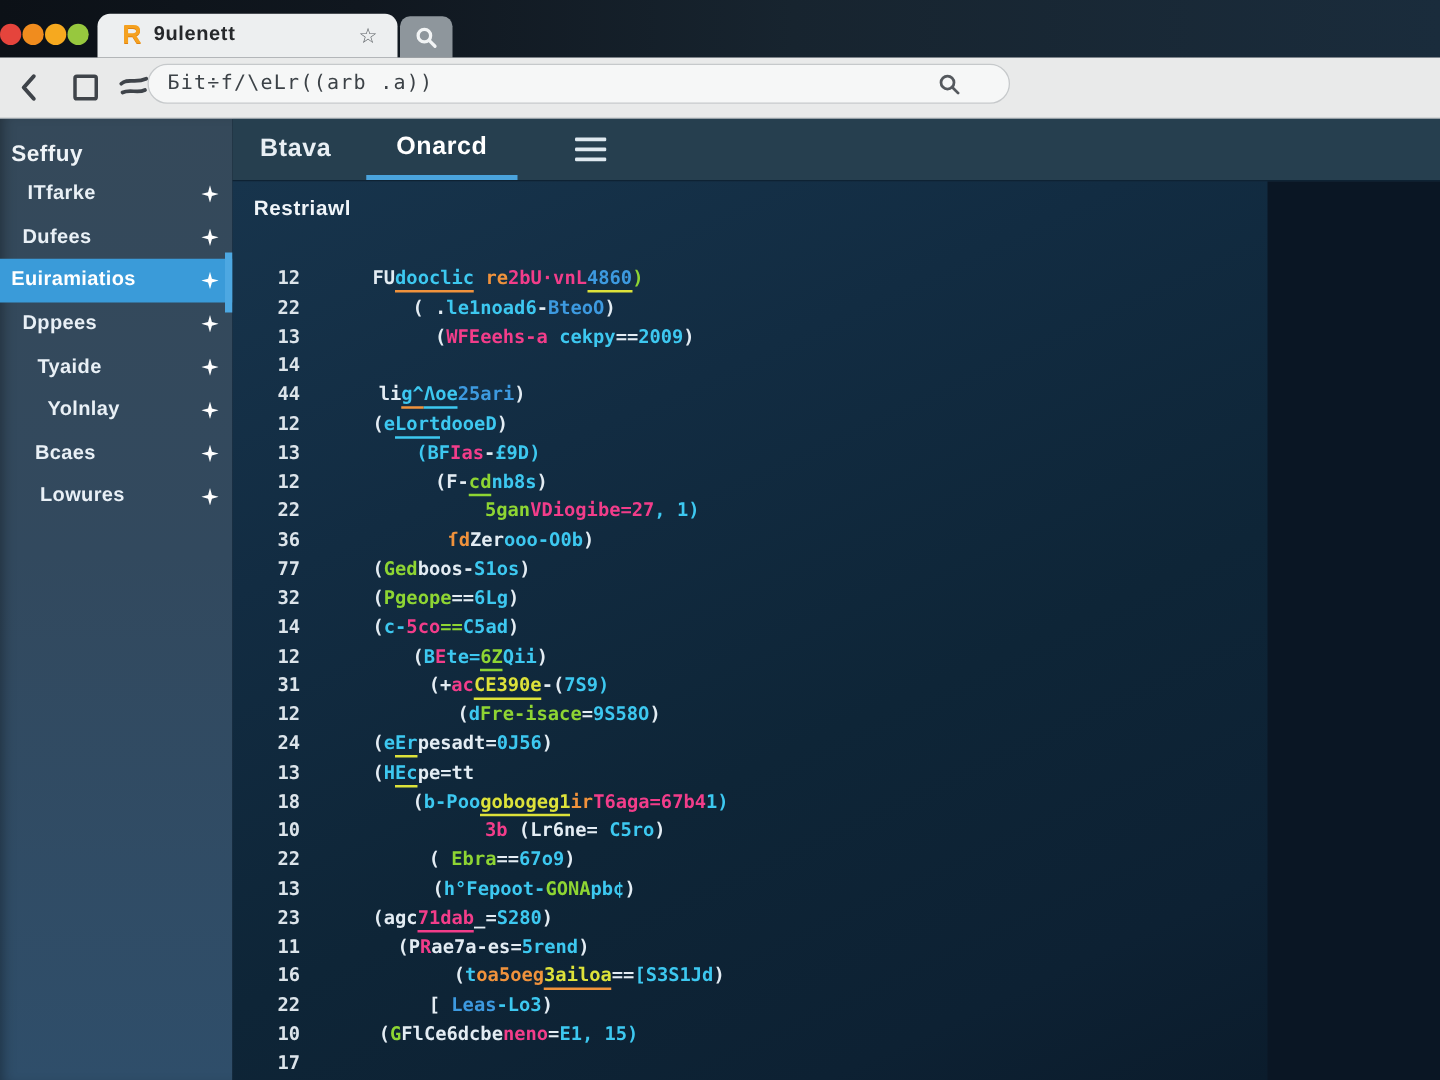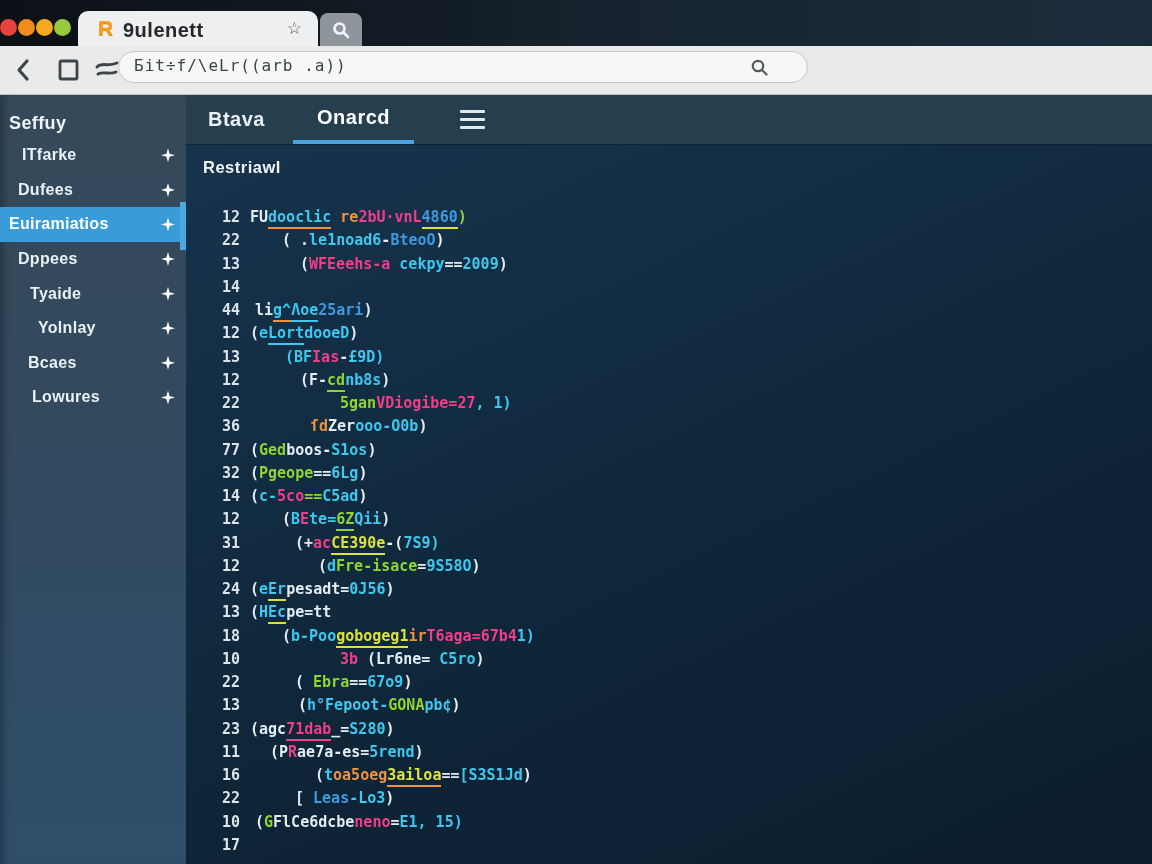--- a/index.html
+++ b/index.html
@@ -8,21 +8,21 @@
     font-family:"Liberation Sans",sans-serif;}
 
   
   .titlebar{position:absolute;left:0;top:0;width:1152px;height:46px;
     background:linear-gradient(90deg,#0c1117 0%,#10171f 25%,#17242f 55%,#1a2c3c 100%);}
   .dot{position:absolute;top:19px;width:17px;height:17px;border-radius:50%;}
   .browser-tab{position:absolute;left:78px;top:11px;width:240px;height:35px;
     background:#edeff0;border-radius:10px 10px 0 0;}
   .favicon{position:absolute;left:20px;top:5px;font-size:21px;font-weight:bold;color:#f5a11f;
     text-shadow:0 1px 0 #e0820f;}
-  .tab-title{position:absolute;left:45px;top:8px;font-size:20px;font-weight:bold;color:#26282b;letter-spacing:.5px;}
+  .tab-title{position:absolute;left:45px;top:8px;font-size:16px;font-weight:bold;color:#26282b;letter-spacing:.5px;}
   .star{position:absolute;right:16px;top:7px;font-size:17px;color:#5a5f63;}
   .search-tab{position:absolute;left:320px;top:13px;width:42px;height:33px;
     background:#8e969c;border-radius:8px 8px 0 0;display:flex;align-items:center;justify-content:center;}
 
   
   .toolbar{position:absolute;left:0;top:46px;width:1152px;height:49px;
     background:#e9eaea;border-bottom:1px solid #bfc3c6;}
   .tool-ic{position:absolute;top:12px;}
   .url-bar{position:absolute;left:118px;top:5px;width:690px;height:32px;background:#f6f7f7;
     border:1.5px solid #c6c9cb;border-radius:17px;}
@@ -45,27 +45,27 @@
 
   
   .tabbar{position:absolute;left:186px;top:95px;width:966px;height:50px;
     background:#263f4f;border-bottom:1px solid #0e2233;display:flex;align-items:stretch;padding-left:20px;}
   .ctab{display:flex;align-items:center;padding:0 2px;margin-right:26px;font-size:20px;
     font-weight:bold;color:#e9eff4;letter-spacing:.5px;}
   .ctab.active{padding:0 24px;color:#ffffff;border-bottom:4px solid #4aa3dc;}
   .ham{display:flex;flex-direction:column;justify-content:center;gap:4.5px;margin-left:20px;}
   .ham i{display:block;width:25px;height:3.5px;background:#dfe9f0;border-radius:1px;}
 
-  .editor{position:absolute;left:186px;top:145px;width:966px;height:719px;
+  .editor{position:absolute;left:186px;top:145px;width:828px;height:719px;
     background:linear-gradient(155deg,#17344c 0%,#122c42 30%,#0e2537 60%,#0d2133 85%,#0b1c2c 100%);}
   .editor-heading{position:absolute;left:17px;top:13px;font-size:16.5px;font-weight:bold;
     color:#f0f5f9;letter-spacing:.5px;}
   .code-list{position:absolute;left:24px;top:63px;right:0;
     font-family:"DejaVu Sans Mono",monospace;font-size:15px;font-weight:bold;}
-  .code-row{height:23.25px;display:flex;align-items:flex-start;white-space:pre;}
+  .code-row{height:23.25px;display:flex;align-items:flex-end;white-space:pre;gap:48px;}
   .ln{width:30px;text-align:right;color:#dce4ea;flex:0 0 auto;}
   .code{margin-left:10px;}
   .code span{padding-bottom:1px;}
 </style>
 </head>
 <body>
 
 <div class="window">
 
   <div class="titlebar">

